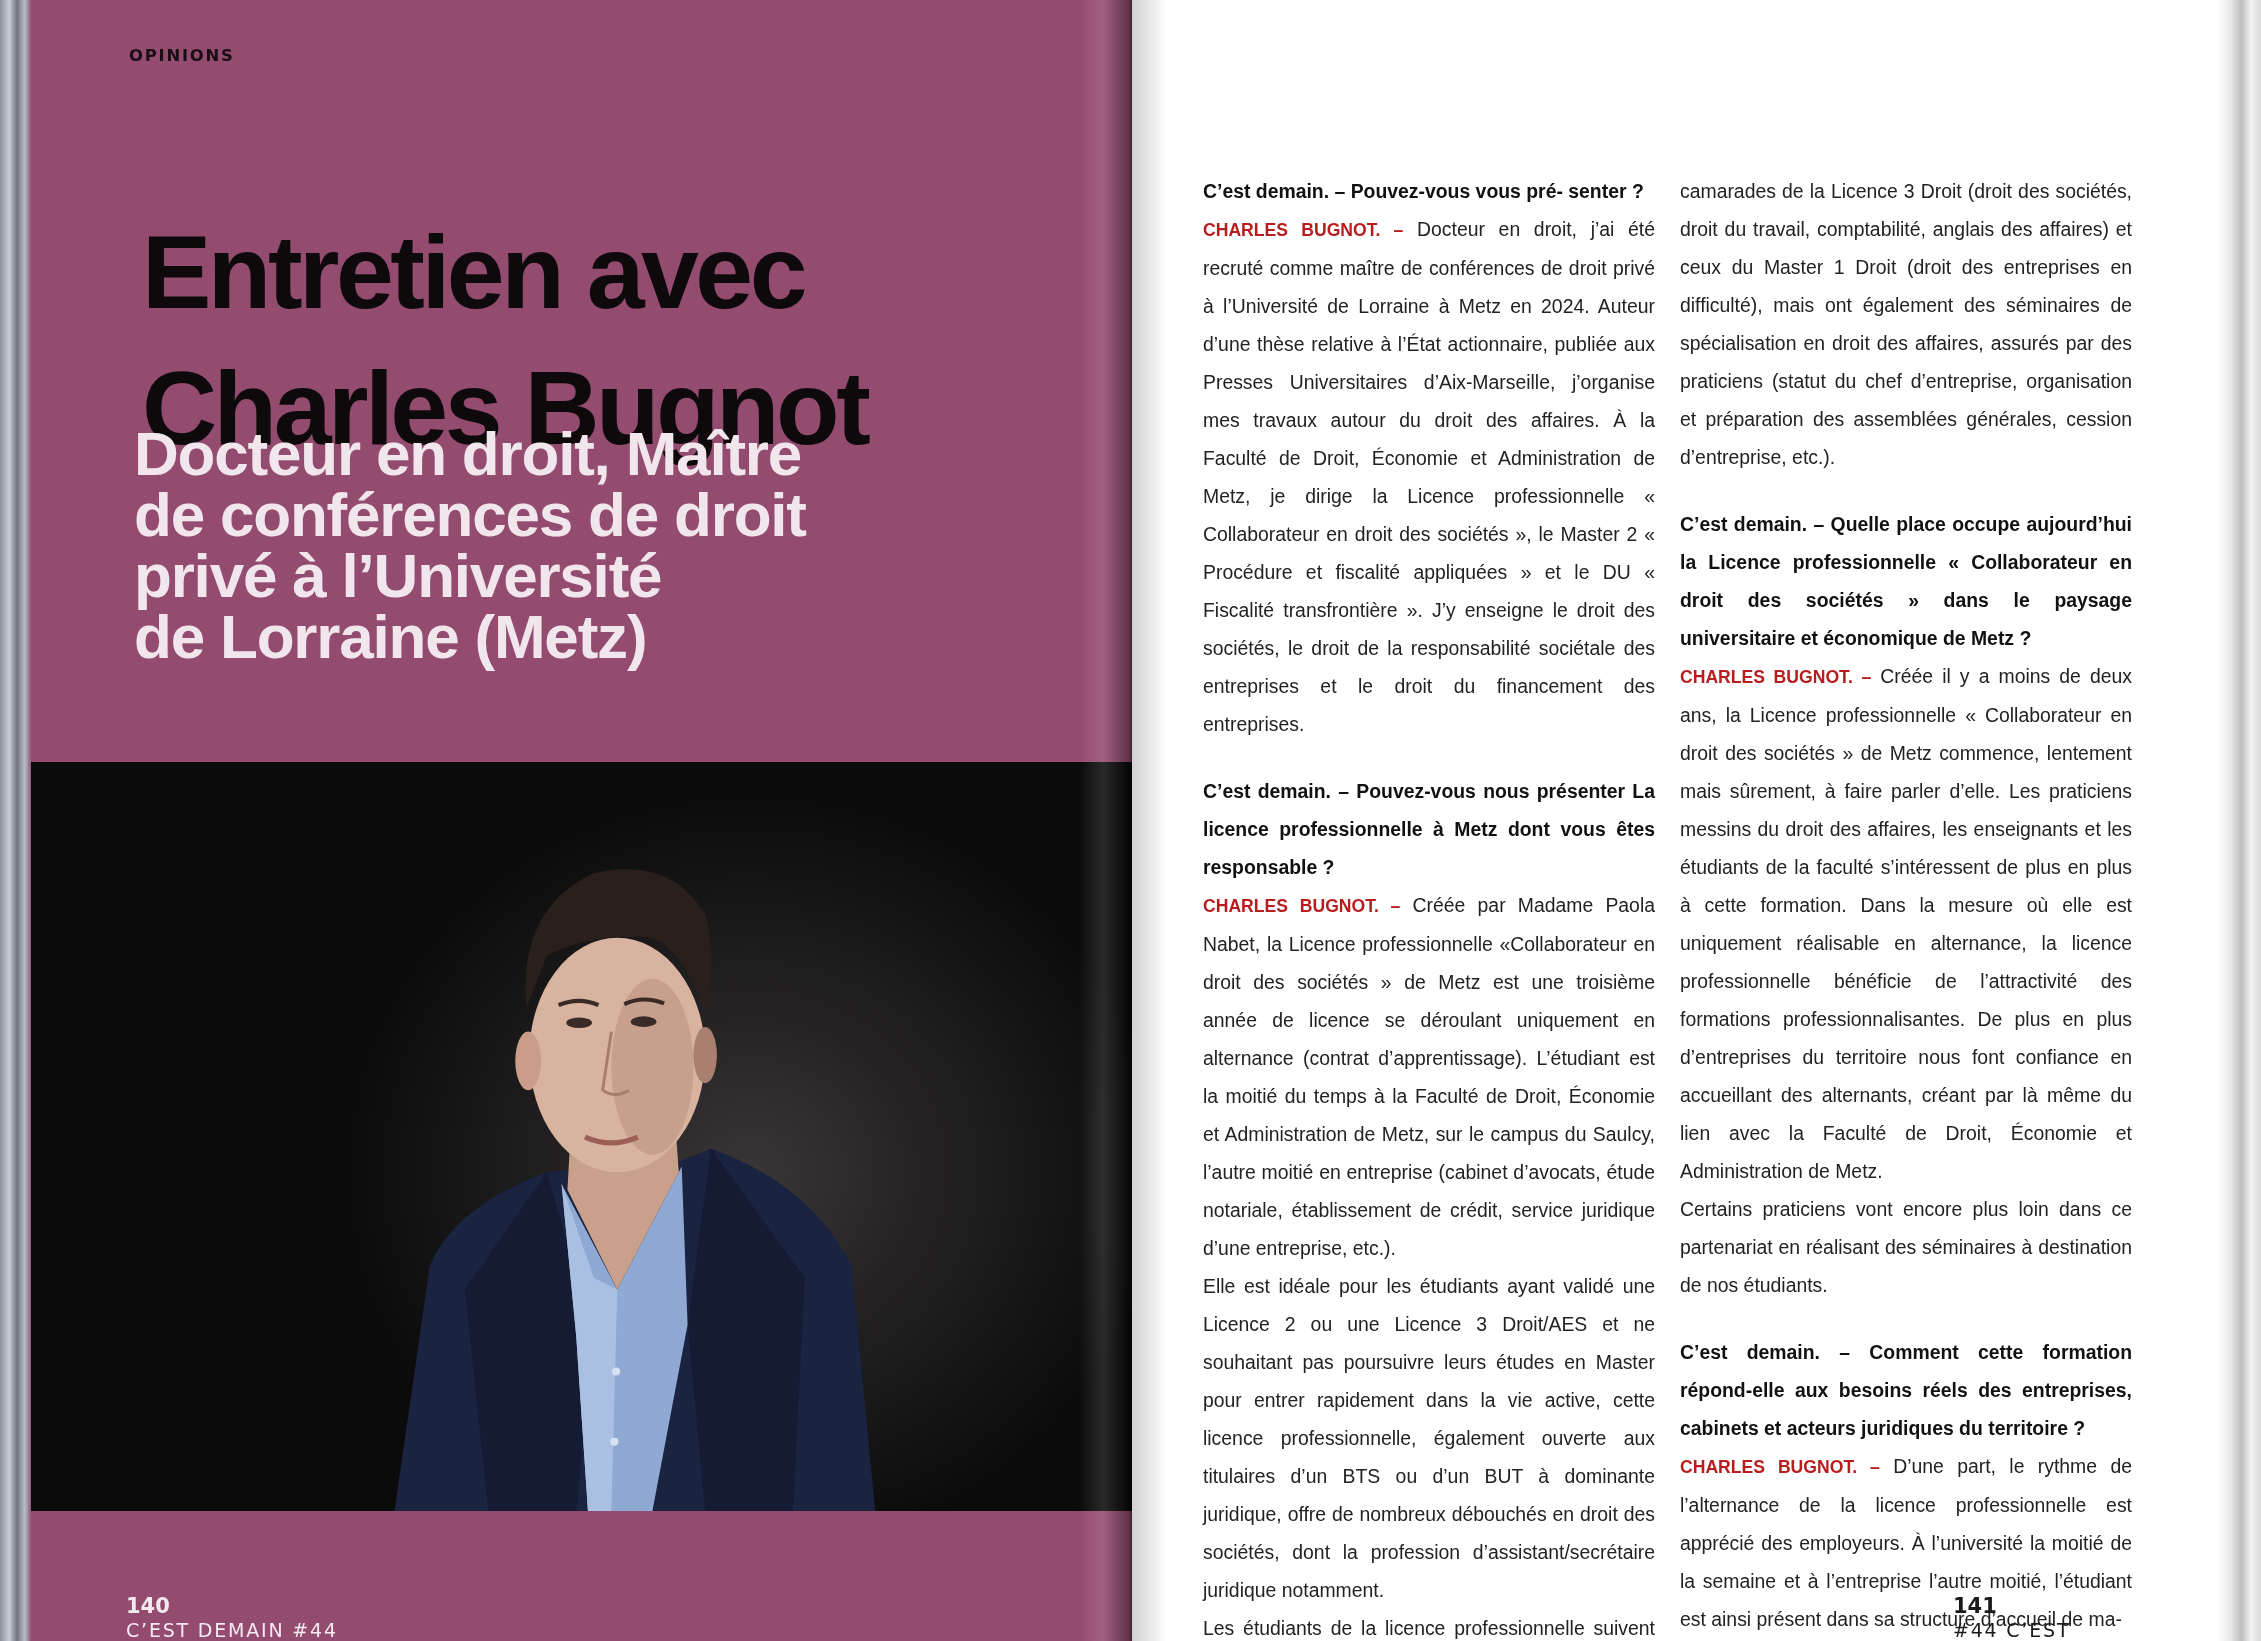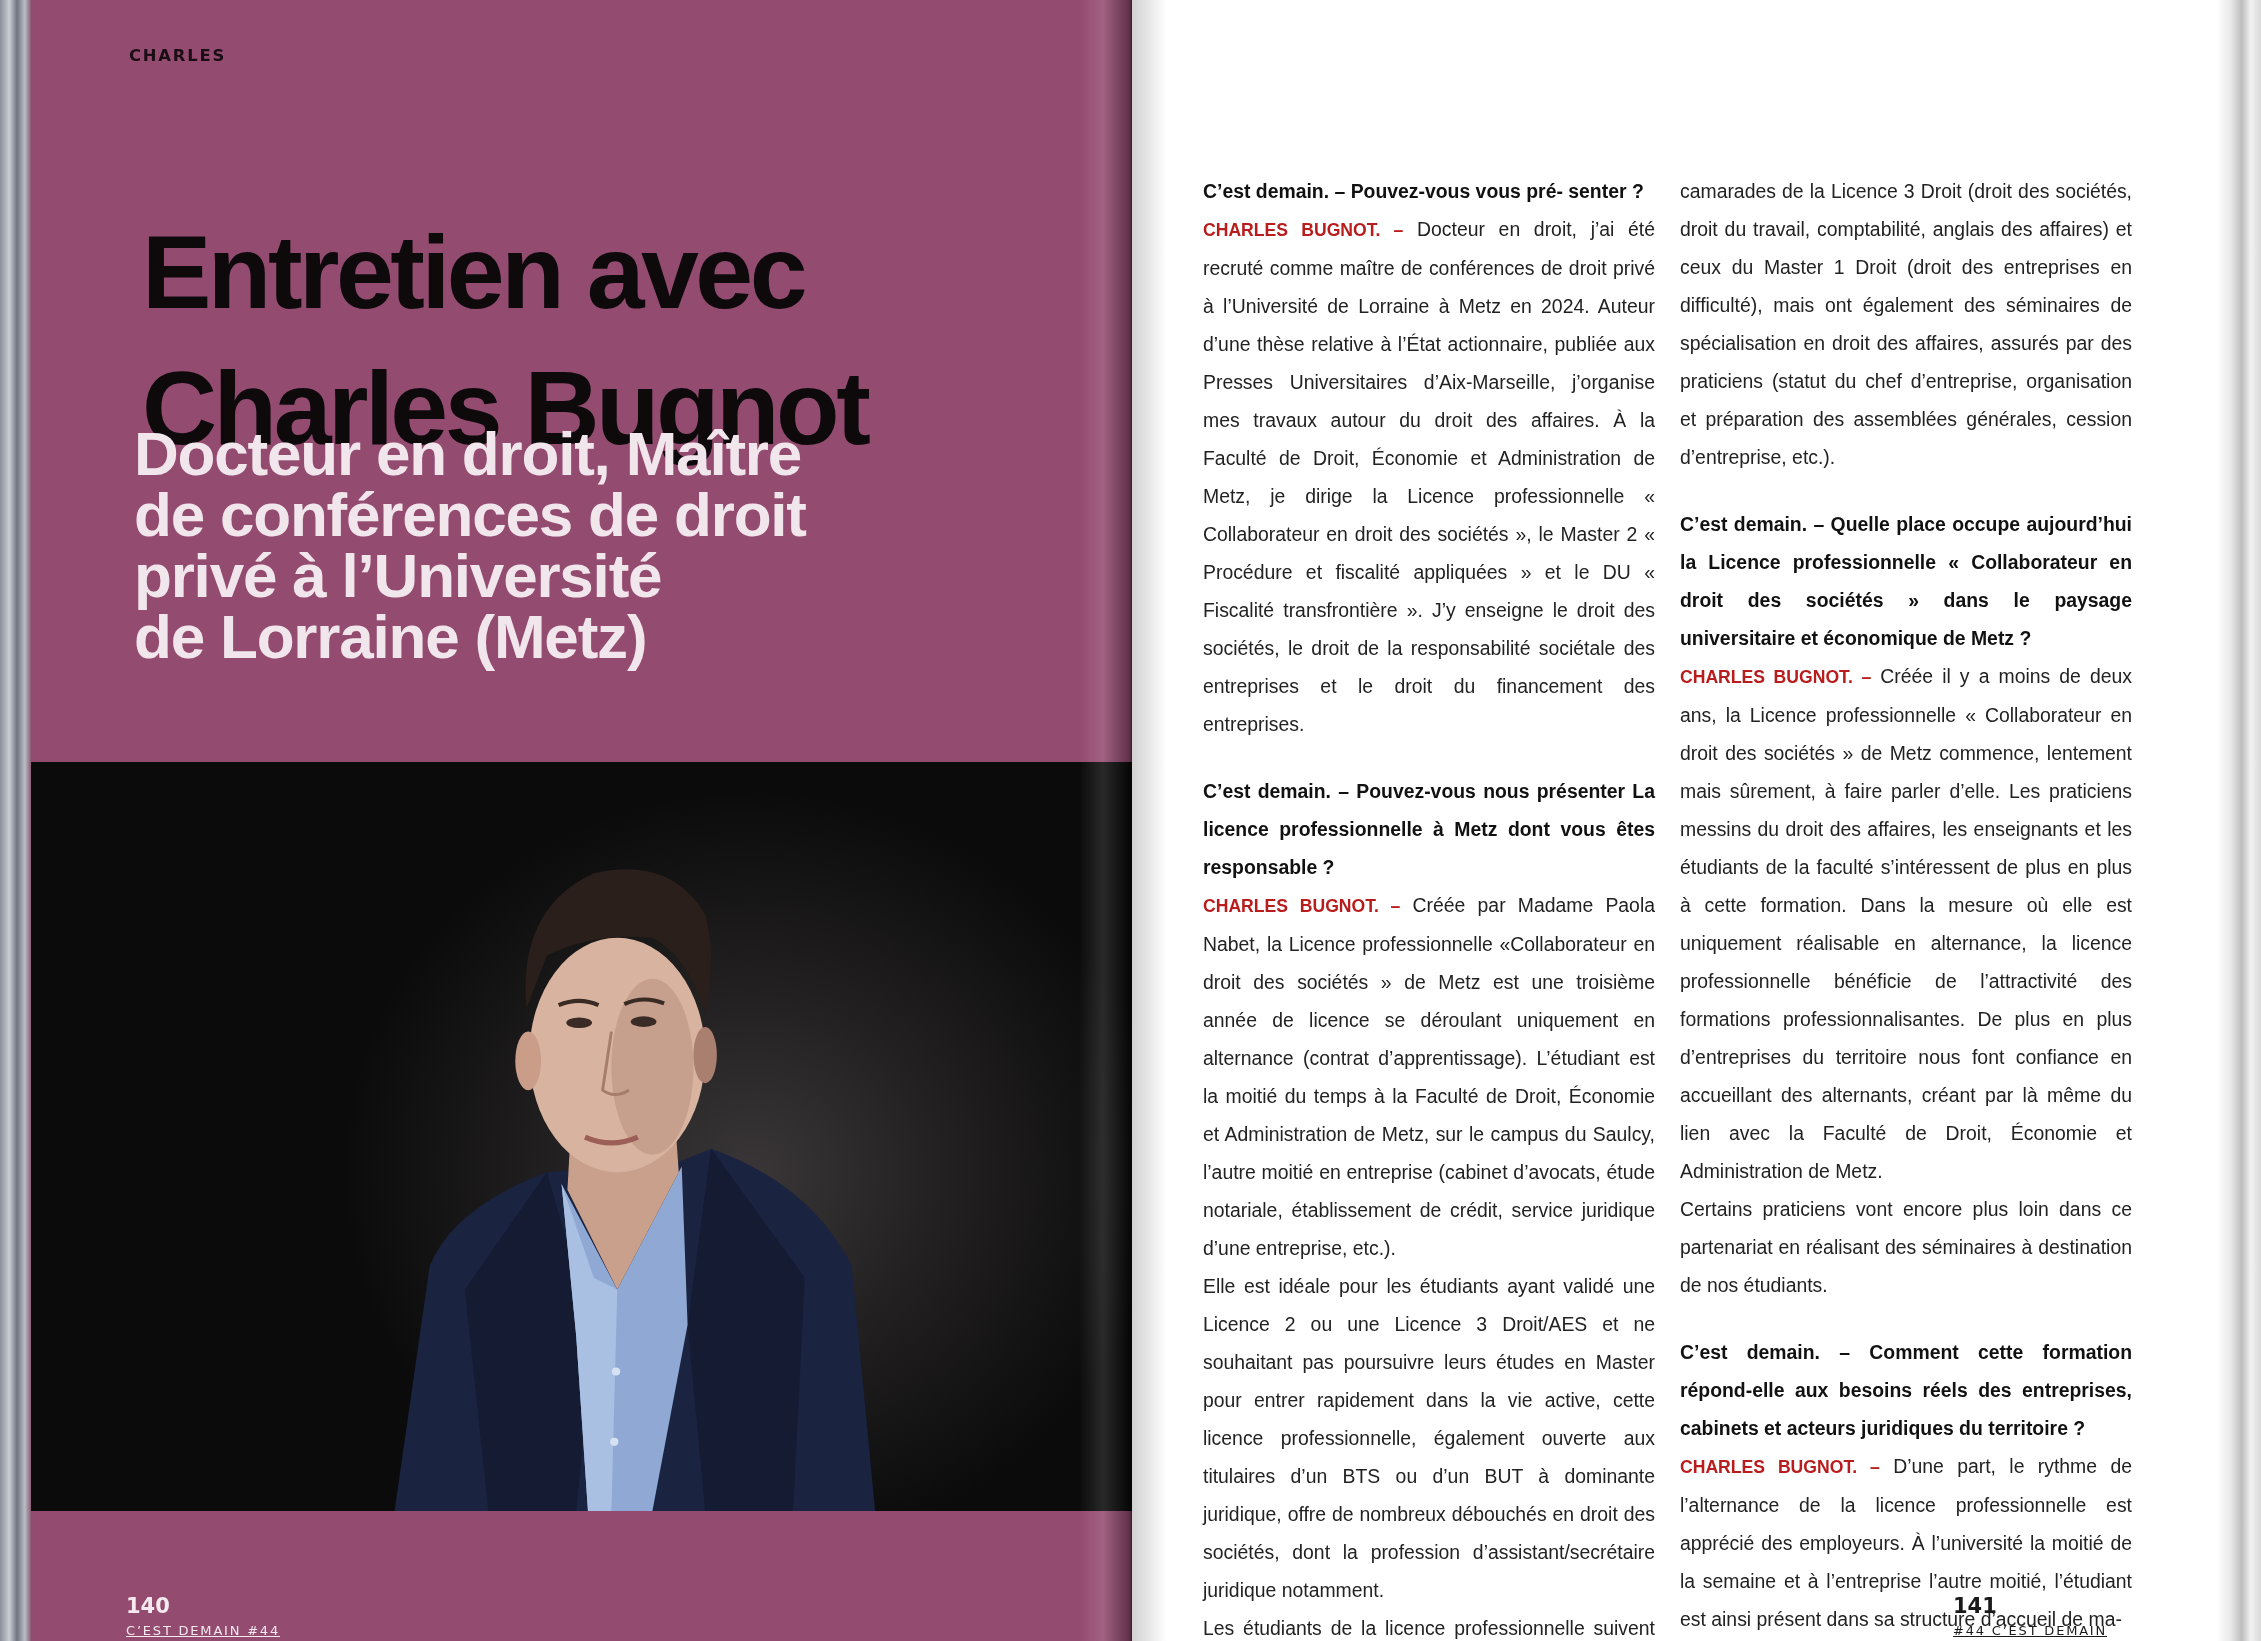--- a/index.html
+++ b/index.html
@@ -8,40 +8,40 @@
   .edge-left { position:absolute; left:0; top:0; width:30.5px; height:1641px; background:linear-gradient(90deg,#8a8f99 0%,#c9cdd4 30%,#6f7480 55%,#b9bec6 80%,#8c5a75 100%); }
   .spine-shadow { position:absolute; left:1079px; top:0; width:53px; height:1641px; background:linear-gradient(90deg, rgba(0,0,0,0) 0%, rgba(255,255,255,0.12) 45%, rgba(0,0,0,0.35) 95%, rgba(0,0,0,0.6) 100%); pointer-events:none; }
   .section-label { position:absolute; left:129px; top:46px; font-family:"DejaVu Sans", sans-serif; font-weight:bold; font-size:16.4px; letter-spacing:1.8px; color:#1a0d14; }
   .title { position:absolute; left:134px; top:196px; width:938px; font-family:"Liberation Sans", sans-serif; font-weight:bold; font-size:104px; line-height:136px; letter-spacing:-3.5px; color:#0e0a0c; margin:8px; }
   .subtitle { position:absolute; left:134px; top:423px; width:938px; font-family:Liberation Sans, sans-serif; font-weight:bold; font-size:62px; line-height:61px; letter-spacing:-1.2px; color:#f1e6ec; margin:0; }
   .photo { position:absolute; left:30.5px; top:762px; width:1101px; height:749px; overflow:hidden;
            background: radial-gradient(ellipse 410px 381px at 721px 410px, #3a3638 0%, #232122 45%, #141314 80%, #0c0b0c 100%); }
   .photo svg { position:absolute; left:0; top:0; }
   .footer-left { position:absolute; left:126px; top:1557px; color:#f4eaf0; }
   .page-num { font-family:"DejaVu Sans", sans-serif; font-weight:bold; font-size:21px; line-height:23.5px;margin-top:38px; }
-  .issue { font-family:"DejaVu Sans", sans-serif; font-size:13px; letter-spacing:1.8px; line-height:23.5px;text-decoration:underline; }
+  .issue { font-family:"DejaVu Sans", sans-serif; font-size:19px; letter-spacing:1.8px; line-height:23.5px; }
   .page-right { position:absolute; left:1132px; top:0; width:1129px; height:1641px; background:#ffffff; }
   .gutter-shadow { position:absolute; left:1132px; top:0; width:35px; height:1641px; background:linear-gradient(90deg, rgba(0,0,0,0.18), rgba(0,0,0,0)); }
   .edge-right { position:absolute; left:2217px; top:0; width:45px; height:1641px; background:linear-gradient(90deg,#ffffff 0%,#e9e9e9 30%,#bdbdbd 55%,#f2f2f2 75%,#d7d7d7 100%); }
   .col { position:absolute; top:172px; width:452px; font-family:Liberation Sans, sans-serif; font-size:19.4px; line-height:38px; color:#222; text-align:justify; hyphens:manual; }
   .col1 { left:1203px; }
   .col2 { left:1680px; }
   .col p { margin:0; }
   .q { font-weight:bold; color:#111; margin:0; }
   .gap { height:29px; }
   .speaker { font-weight:bold; color:#b91c1c; font-size:17.6px; }
   .footer-right { position:absolute; left:1953px; top:1557px; width:176px; color:#1a1a1a; }
 </style>
 </head>
 <body>
 
 <div class="page-left"></div>
 <div class="edge-left"></div>
 
-<div class="section-label">CHARLES</div>
+<div class="section-label">OPINIONS</div>
 
 <h1 class="title">
   <span>Entretien avec</span><br>
   <span>Charles Bugnot</span>
 </h1>
 
 <h2 class="subtitle">
   <span>Docteur en droit, Maître</span><br>
   <span>de conférences de droit</span><br>
   <span>privé à l’Université</span><br>

